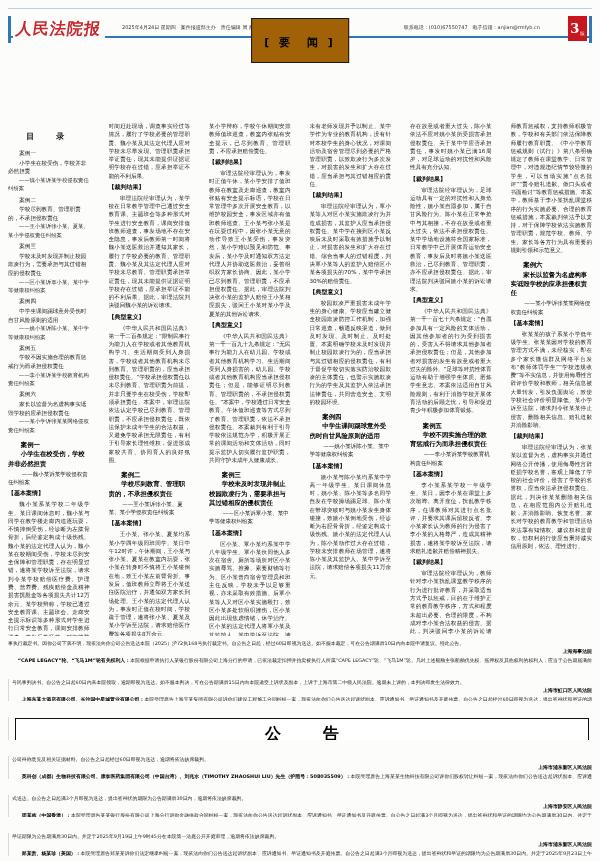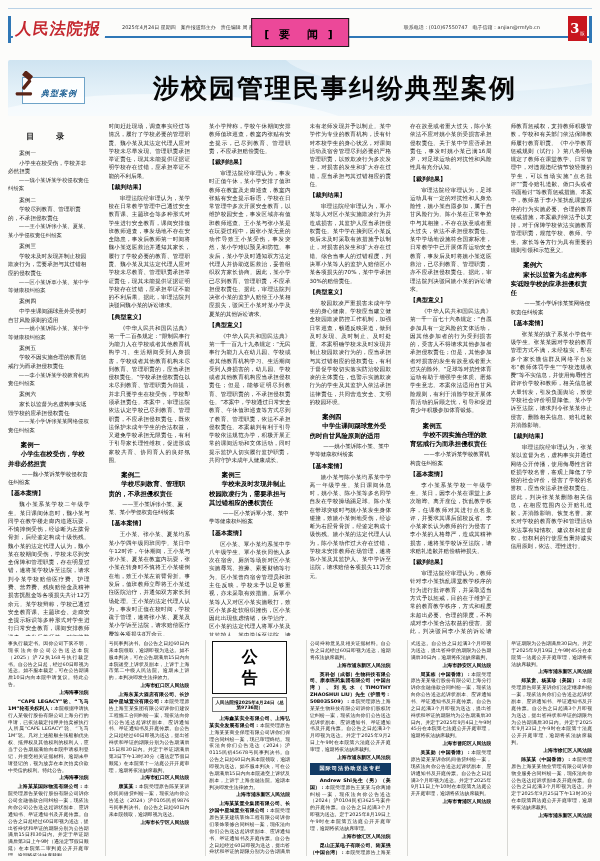--- a/index.html
+++ b/index.html
@@ -8,22 +8,22 @@
   .topline{position:absolute;left:8px;right:8px;top:8px;height:1px;background:#b9d2e6;}
   
   .masthead{position:absolute;top:16px;left:8px;right:8px;height:36px;}
   .mast-line{position:absolute;top:20px;left:0;right:0;height:2px;background:#2f77b6;}
   .logo-wrap{position:absolute;left:0;top:0;display:flex;align-items:center;z-index:2;}
   .vbar{width:3px;height:27px;background:#2f77b6;margin-right:3px;}
   .logo{font-family:"DejaVu Serif","Liberation Serif",serif;font-size:16px;font-weight:900;
         color:#c4272e;transform:skewX(-8deg);background:#fcfcfa;padding:2px 5px 2px 2px;letter-spacing:1px;}
   .dateline{position:absolute;left:110px;top:8px;font-size:5px;color:#333;background:#fcfcfa;
         padding:0 4px;z-index:2;white-space:nowrap;}
-  .section-box{position:absolute;left:50%;transform:translateX(-50%);top:2px;background:#ec4899;
-        border:1.6px solid #1a1a1a;padding:4px 12px;z-index:3;}
+  .section-box{position:absolute;left:50%;transform:translateX(-50%);top:2px;background:#a16207;
+        border:1.6px solid #1a1a1a;padding:12px 12px;z-index:3;}
   .section-box span{font-weight:900;font-size:11px;letter-spacing:3px;color:#000;}
   .contact{position:absolute;right:48px;top:8px;font-size:5px;color:#333;background:#fcfcfa;
         padding:0 4px;z-index:2;white-space:nowrap;}
   .pagebox{position:absolute;right:5px;top:0;width:19px;height:25px;background:#c8161e;color:#fff;
         z-index:3;display:flex;align-items:center;justify-content:center;}
   .pno{font-family:"DejaVu Serif","Liberation Serif",serif;font-size:13px;font-weight:bold;}
   .pban{font-size:4.5px;margin-left:1px;margin-top:9px;}
   .vbar-r{position:absolute;right:0;top:0;width:3px;height:27px;background:#2f77b6;z-index:2;}
   
   .banner{position:absolute;top:60px;left:8px;right:8px;height:56px;overflow:hidden;border-radius:2px;
@@ -47,21 +47,21 @@
   .toc-t{font-size:5.6px;line-height:1.55;text-indent:2em;color:#222;}
   .toc-s{font-size:5.4px;line-height:1.55;text-indent:2em;color:#333;}
   .case-head{margin:6px 0 3px;}
   .case-no{font-weight:bold;font-size:6.4px;text-indent:2em;line-height:1.6;color:#000;}
   .case-title{font-weight:bold;font-size:6.4px;line-height:1.45;text-indent:2em;color:#000;}
   .case-sub{font-size:5.5px;line-height:1.5;text-indent:2.5em;margin-top:1px;color:#222;}
   .bracket{font-weight:bold;font-size:6px;margin:3px 0 2px;color:#000;}
   .para{font-size:5.6px;line-height:1.48;text-align:justify;text-indent:2em;margin:0 0 1px;}
   .para.cont{text-indent:0;}
   
-  .bottom{position:absolute;top:640px;left:8px;right:8px;height:216px;display:flex;gap:16px;overflow:hidden;}
+  .bottom{position:absolute;top:640px;left:8px;right:8px;height:216px;display:flex;gap:16px;overflow:hidden;flex-direction:column;}
   .bcol{flex:1 1 0;min-width:0;overflow:hidden;padding-left:3px;border-left:1px solid #d8d8d4;}
   .bcol:first-child{border-left:none;padding-left:0;}
   .b-para{font-size:4.9px;line-height:1.4;text-align:justify;text-indent:2em;margin:0;color:#222;}
   .b-para.cont{text-indent:0;}
   .b-para b{color:#000;}
   .court{font-size:4.9px;font-weight:bold;text-align:right;margin:1px 0 3px;color:#000;}
   .notice-box{border:1.5px solid #111;margin:1px 3px 3px;padding:5px 0 4px;text-align:center;background:#fff;}
   .notice-title{font-family:"DejaVu Serif","Liberation Serif",serif;font-size:16px;font-weight:900;
         letter-spacing:13px;padding-left:13px;color:#000;}
   .notice-issue{border:0.5px solid #777;margin:0 3px 3px;text-align:center;font-size:4.6px;
@@ -86,37 +86,20 @@
       <span>[ 要　闻 ]</span>
     </div>
     <div class="contact">联系电话：(010)67550747　电子信箱：anjian@rmfyb.cn</div>
     <div class="pagebox">
       <span class="pno">3</span>
       <span class="pban">版</span>
     </div>
     <div class="vbar-r"></div>
   </header>
 
-  <section class="banner">
-    <div class="wave1"></div>
-    <div class="wave2"></div>
-    <div class="badge">
-      <div class="badge-box">
-        <svg class="gavel" viewBox="0 0 24 24">
-          <g fill="#5a2417">
-            <rect x="9" y="1.5" width="9" height="5.5" rx="1" transform="rotate(40 13.5 4.2)"></rect>
-            <rect x="11" y="7" width="3.2" height="11" rx="1.2" transform="rotate(40 12.6 12.5)"></rect>
-            <rect x="2.5" y="19.5" width="15" height="3" rx="1"></rect>
-          </g>
-        </svg>
-        <span class="badge-label">典型案例</span>
-      </div>
-    </div>
-    <h1 class="headline">涉校园管理民事纠纷典型案例</h1>
-  </section>
 
   <main class="cols">
     <div class="col">
       <div class="toc">
         <div class="toc-title">目　录</div>
         <div id="toc-items">
             <div class="toc-no">案例一</div>
             <div class="toc-t">小学生在校受伤，学校并非必然担责</div>
             <div class="toc-s">——魏小某诉某学校侵权责任纠纷案</div>
             <div class="toc-no">案例二</div>

